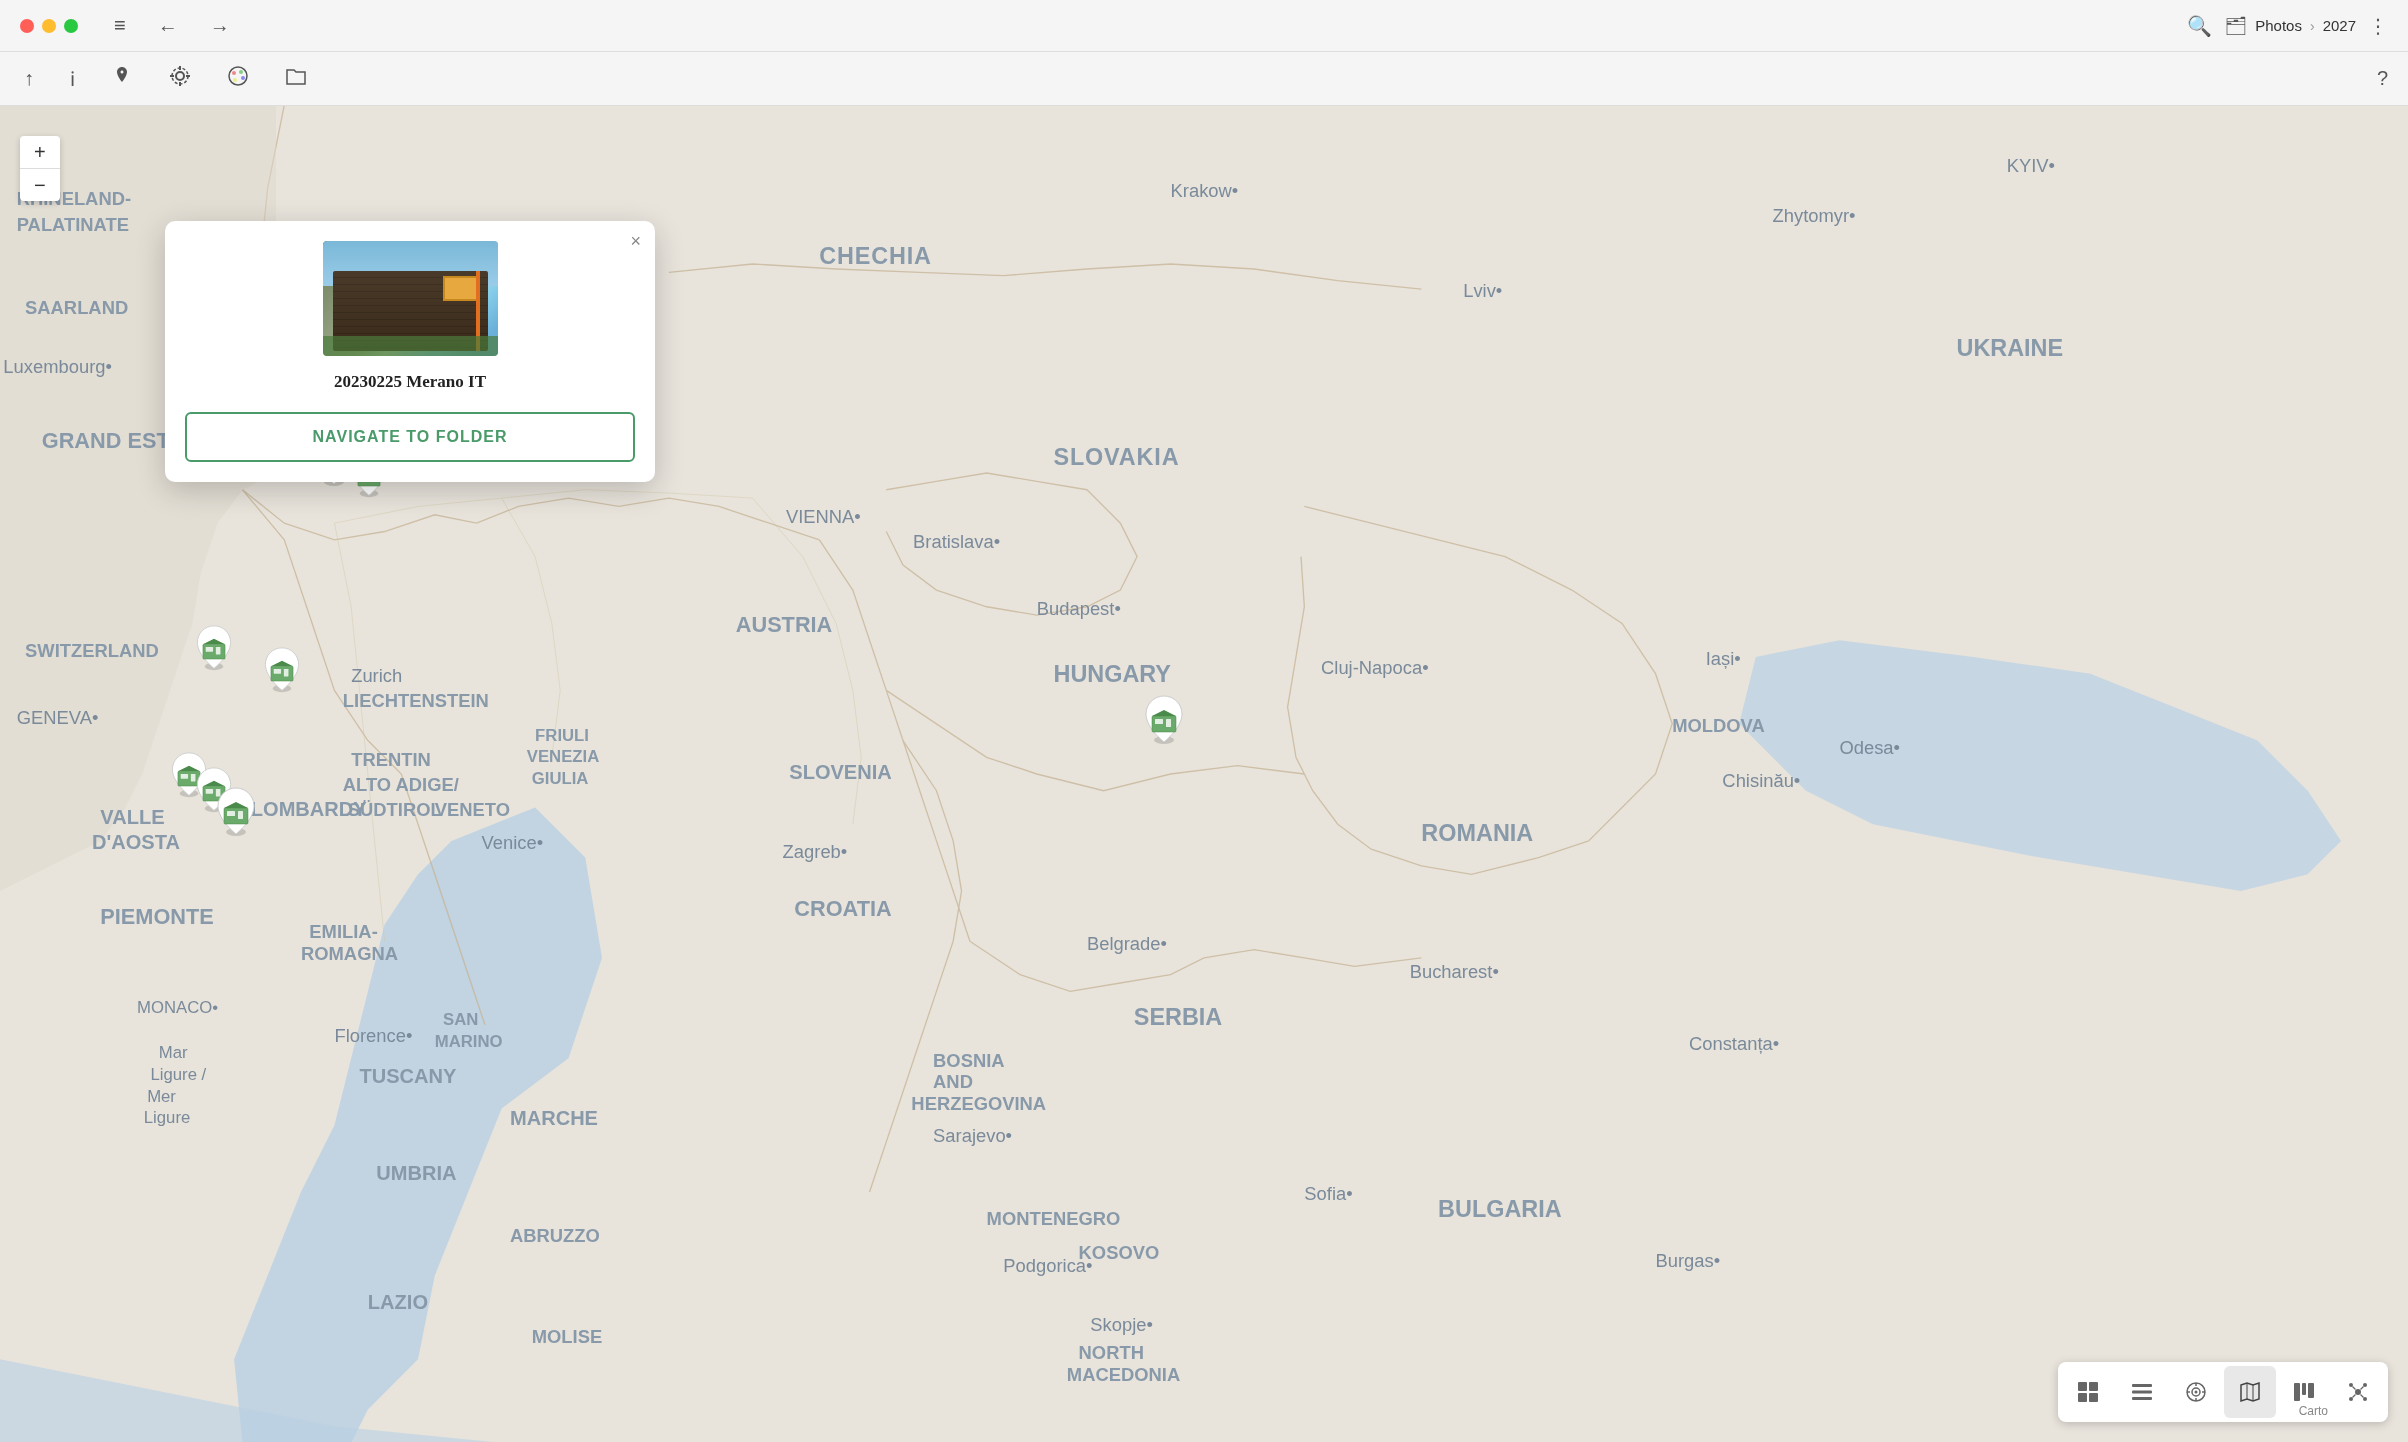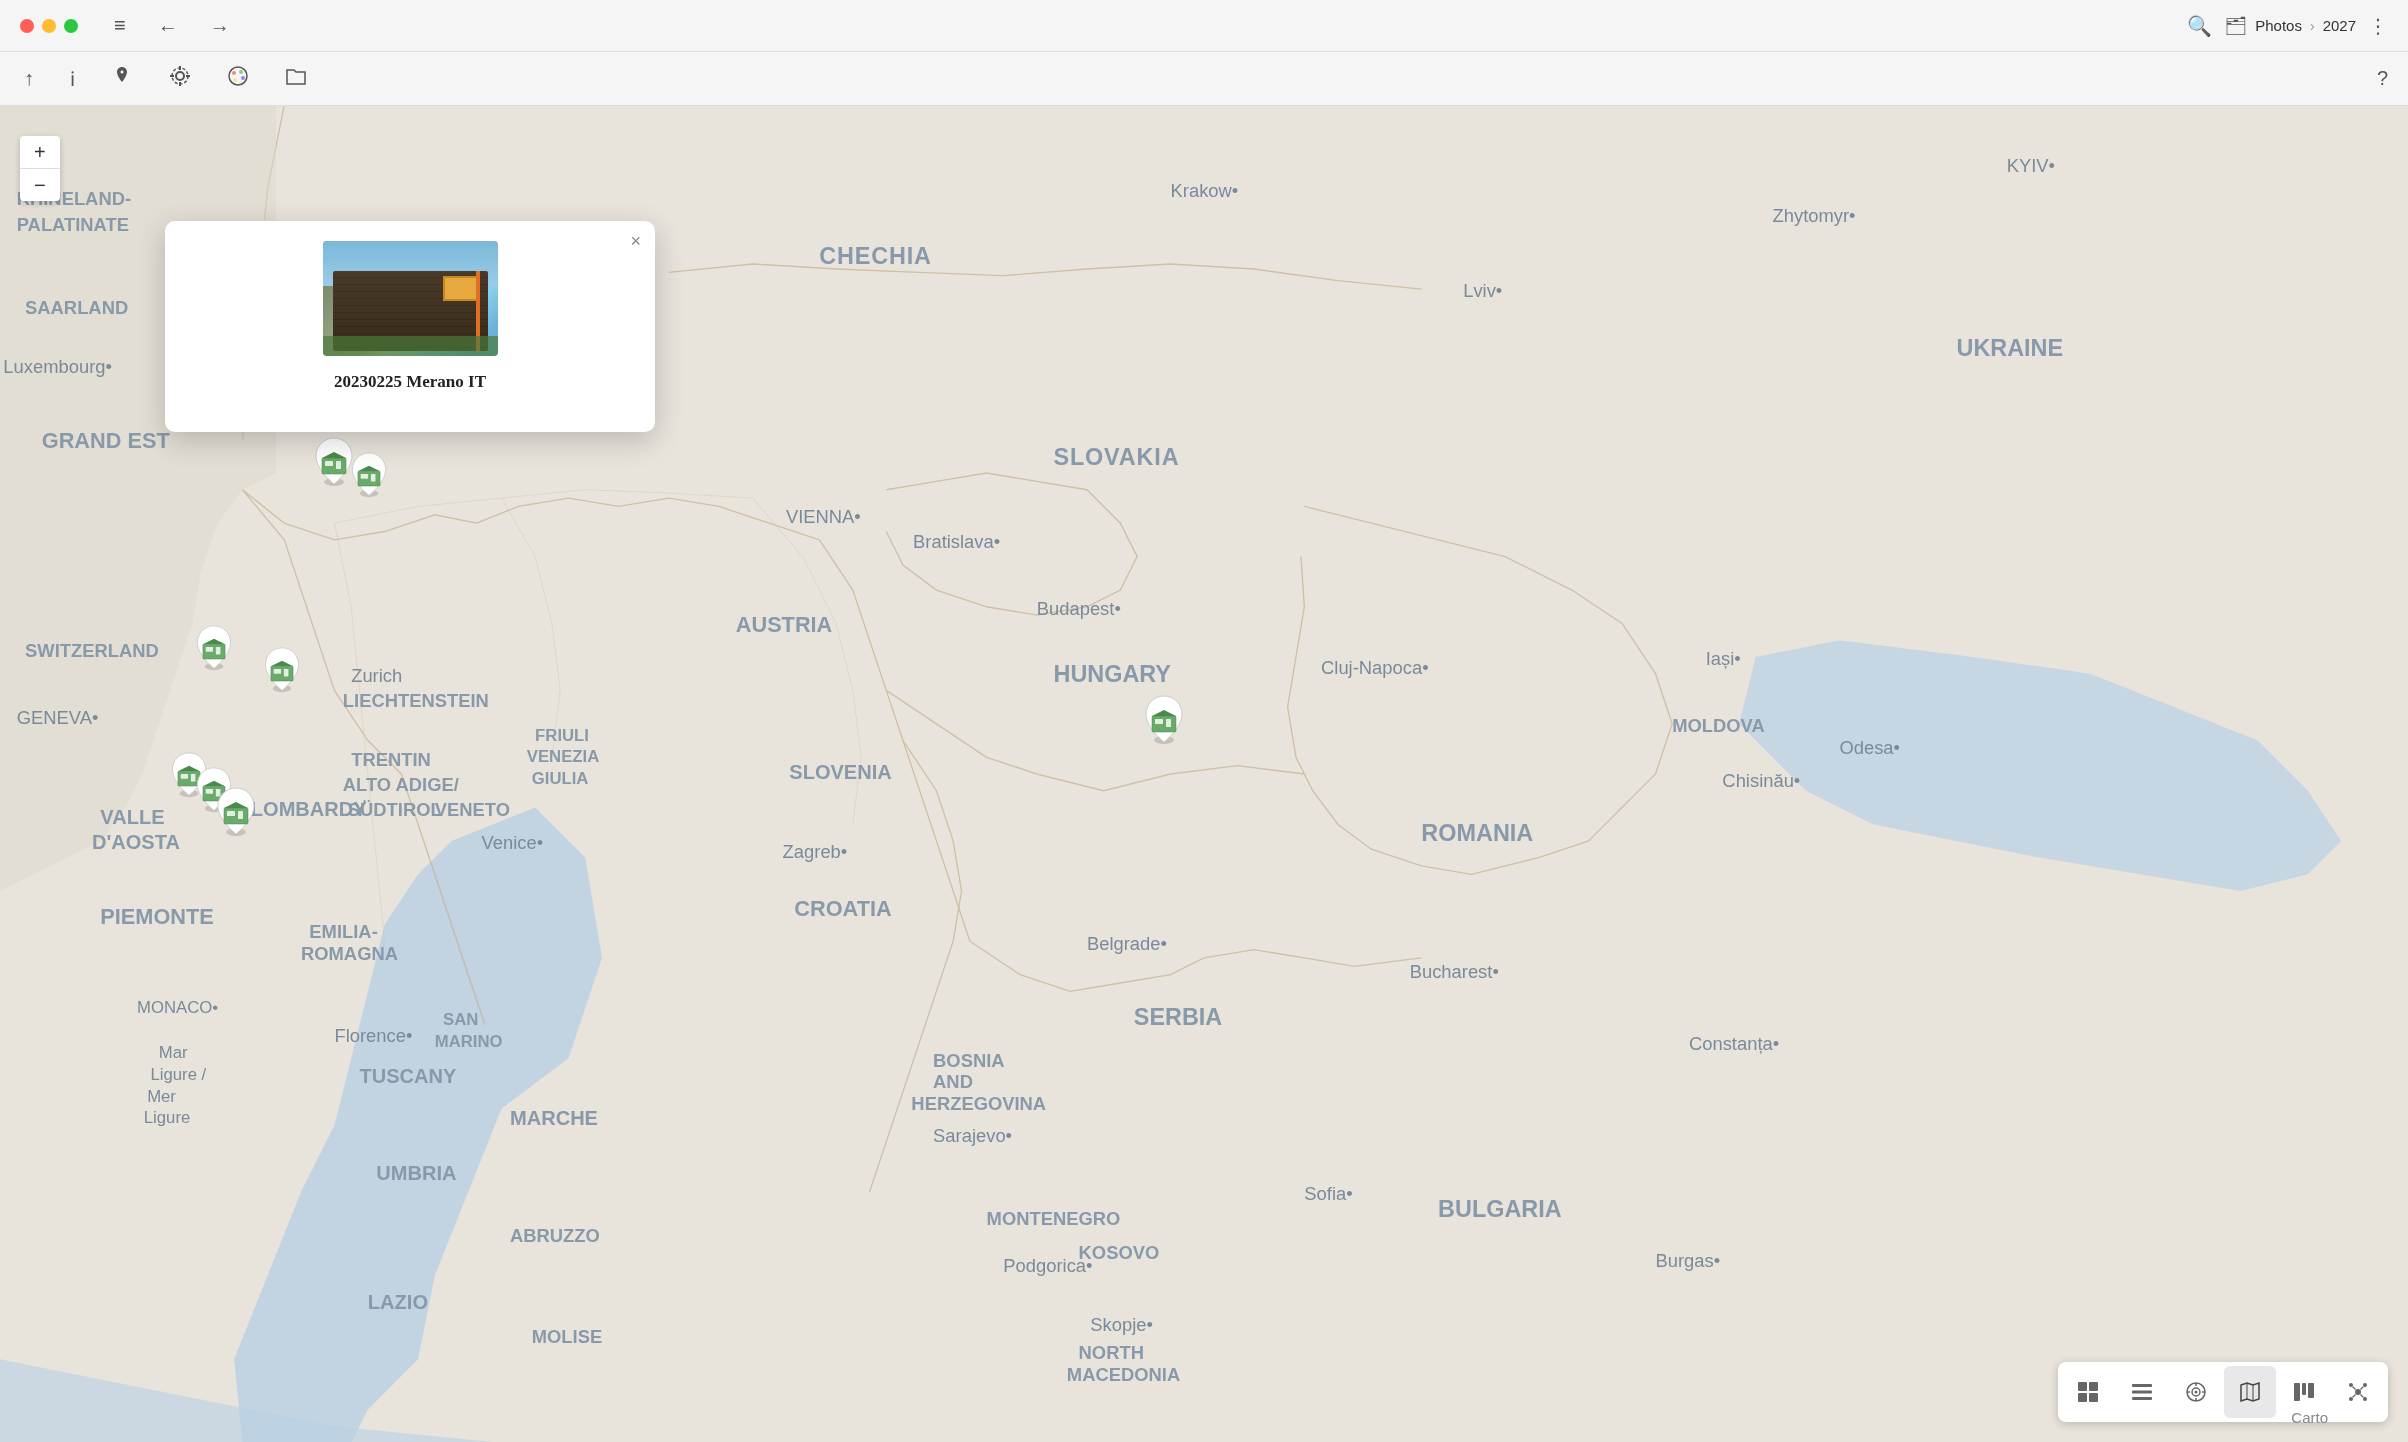--- a/index.html
+++ b/index.html
@@ -109,21 +109,21 @@
       padding: 4px; z-index: 100;
     }
     .bottom-tool-btn {
       width: 52px; height: 52px; background: none; border: none; border-radius: 6px;
       display: flex; align-items: center; justify-content: center;
       cursor: pointer; font-size: 22px; color: #555;
     }
 
     
     .carto-attr {
-      position: absolute; bottom: 16px; right: 80px; font-size: 15px; color: #888; z-index: 100; margin-left: 35px;
+      position: absolute; bottom: 24px; right: 80px; font-size: 12px; color: #888; z-index: 100; margin-left: 35px;
     }
   </style>
 </head>
 <body>
 
 <div class="titlebar">
   <div class="titlebar-left">
     <div class="traffic-lights">
       <div class="traffic-light tl-red"></div>
       <div class="traffic-light tl-yellow"></div>
@@ -408,20 +408,21 @@
 
           <div style="position:absolute;top:5px;right:10px;width:35px;height:25px;background:#e8a840;border:2px solid #c88820;"></div>
 
           <div style="position:absolute;top:0;right:8px;width:4px;height:80px;background:#e07020;"></div>
         </div>
 
         <div style="position:absolute;bottom:0;left:0;right:0;height:20px;background:#4a7a3a;opacity:0.7;"></div>
       </div>
     </div>
     <div class="popup-title">20230225 Merano IT</div>
+    <button class="popup-navigate-btn">NAVIGATE TO FOLDER</button>
   </div>
 
   <div class="bottom-toolbar">
     <button class="bottom-tool-btn" title="Grid view">
       <svg width="24" height="24" viewBox="0 0 24 24" fill="none">
         <rect x="2" y="2" width="9" height="9" rx="1" fill="#666"></rect>
         <rect x="13" y="2" width="9" height="9" rx="1" fill="#666"></rect>
         <rect x="2" y="13" width="9" height="9" rx="1" fill="#666"></rect>
         <rect x="13" y="13" width="9" height="9" rx="1" fill="#666"></rect>
       </svg>

